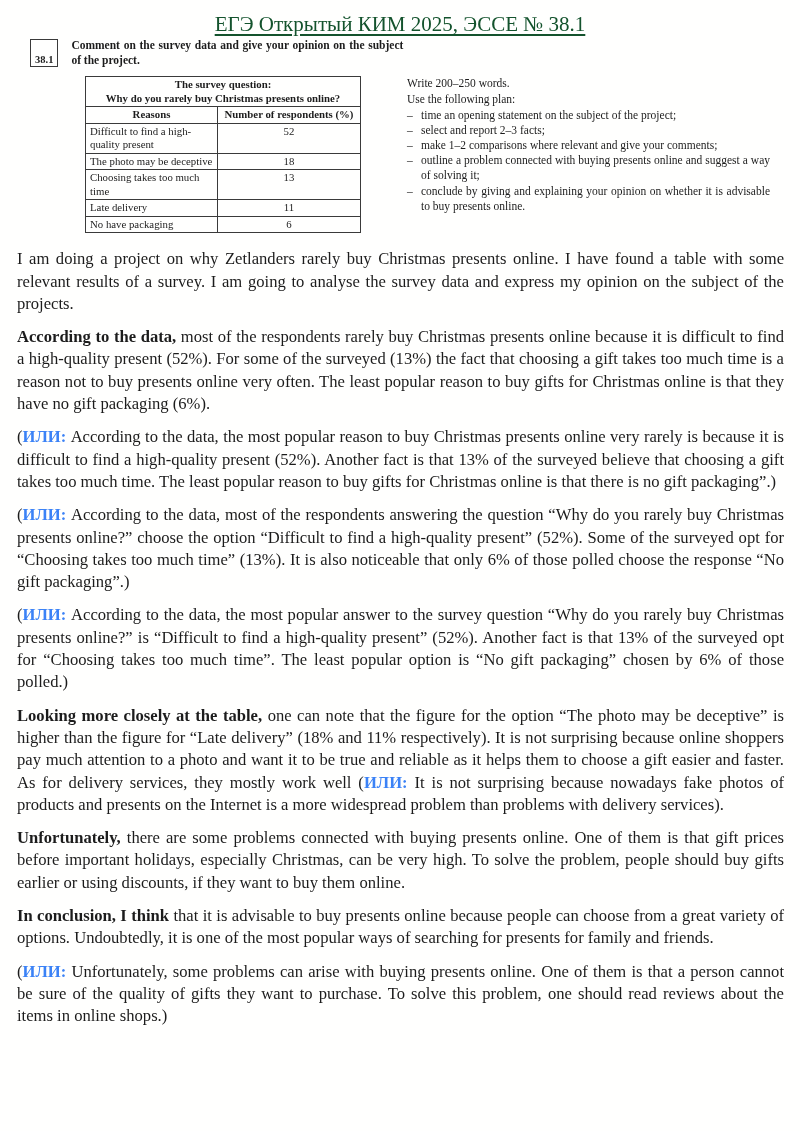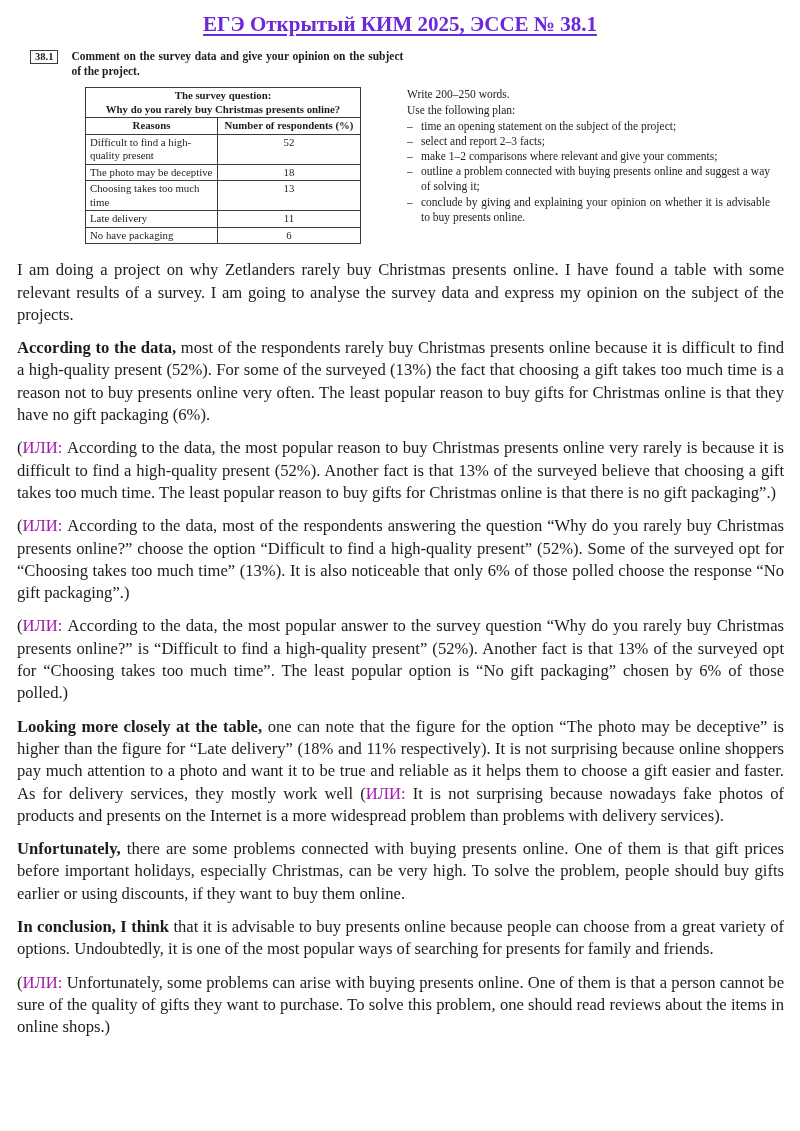--- a/index.html
+++ b/index.html
@@ -10,52 +10,52 @@
     color: #1c1c1c;
     position: relative;
     overflow: hidden;
   }
   .page { width: 800px; height: 1131px; background: #fffffe; padding-top: 12px; }
 
   
   .doc-title {
     text-align: center;
     font-size: 21px;
-    font-weight: bold;
-    color: #6d28d9;
-    margin-bottom: 12px;
+    font-weight: normal;
+    color: #14532d;
+    margin-bottom: 1px;
   }
   .doc-title span {
     text-decoration: underline;
     text-decoration-thickness: 2px;
     text-underline-offset: 3px;
   }
 
   
   .task-section { margin: 0 30px 0 30px; }
   .task-header-row { display: flex; align-items: flex-start; }
   .task-num-box {
     border: 1.4px solid #3a3a3a;
     font-size: 10.5px;
     font-weight: bold;
-    padding: 0px 4px 1px 4px;
+    padding: 14px 4px 1px 4px;
     margin-top: 1px;
     flex: 0 0 auto;
   }
   .task-text {
     margin-left: 13px;
     width: 332px;
     font-size: 11.5px;
     line-height: 1.28;
     text-align: justify;
   }
   .task-text p { margin: 0; }
   .seg-normal { font-weight: normal; }
   .seg-bold { font-weight: bold; }
-  .seg-red { font-weight: normal; color: #a21caf; }
+  .seg-red { font-weight: bold; color: #3b82f6; }
 
   
   .task-body-row { display: flex; margin-top: 9px; }
   .survey-table-wrap { margin-left: 55px; flex: 0 0 auto; }
   table.survey {
     border-collapse: collapse;
     width: 276px;
     font-size: 10.8px;
     line-height: 1.25;
   }

